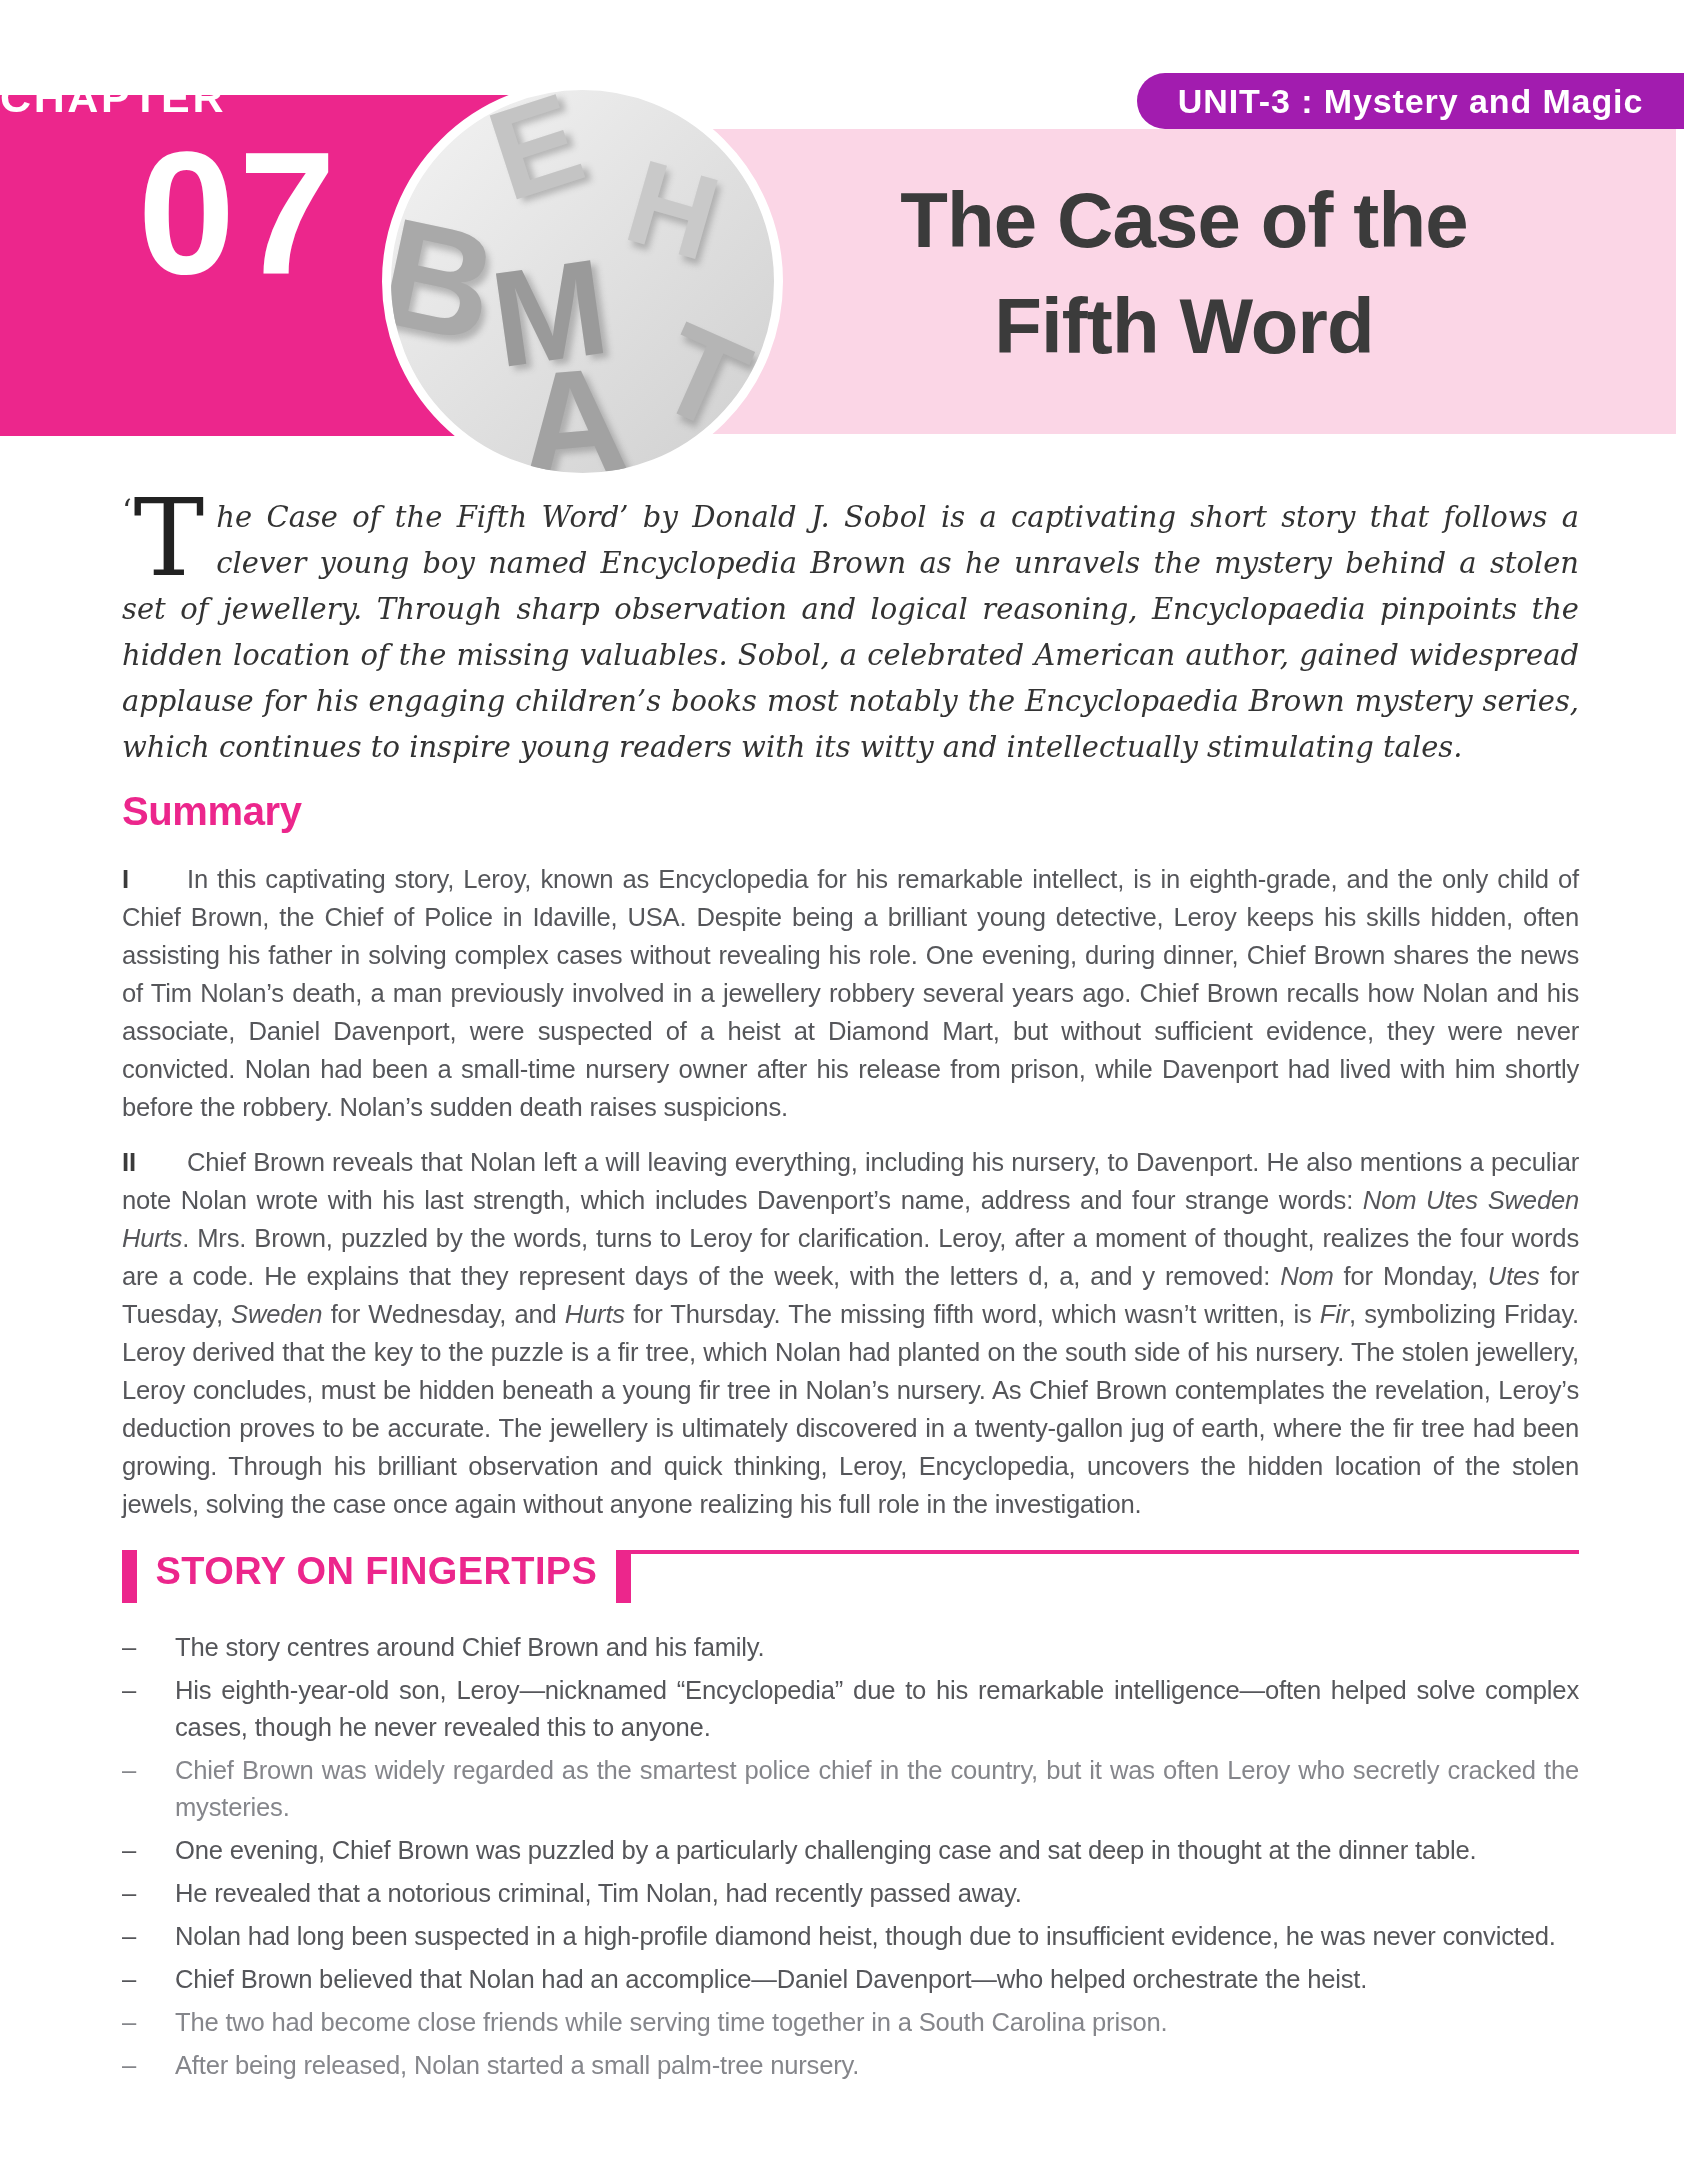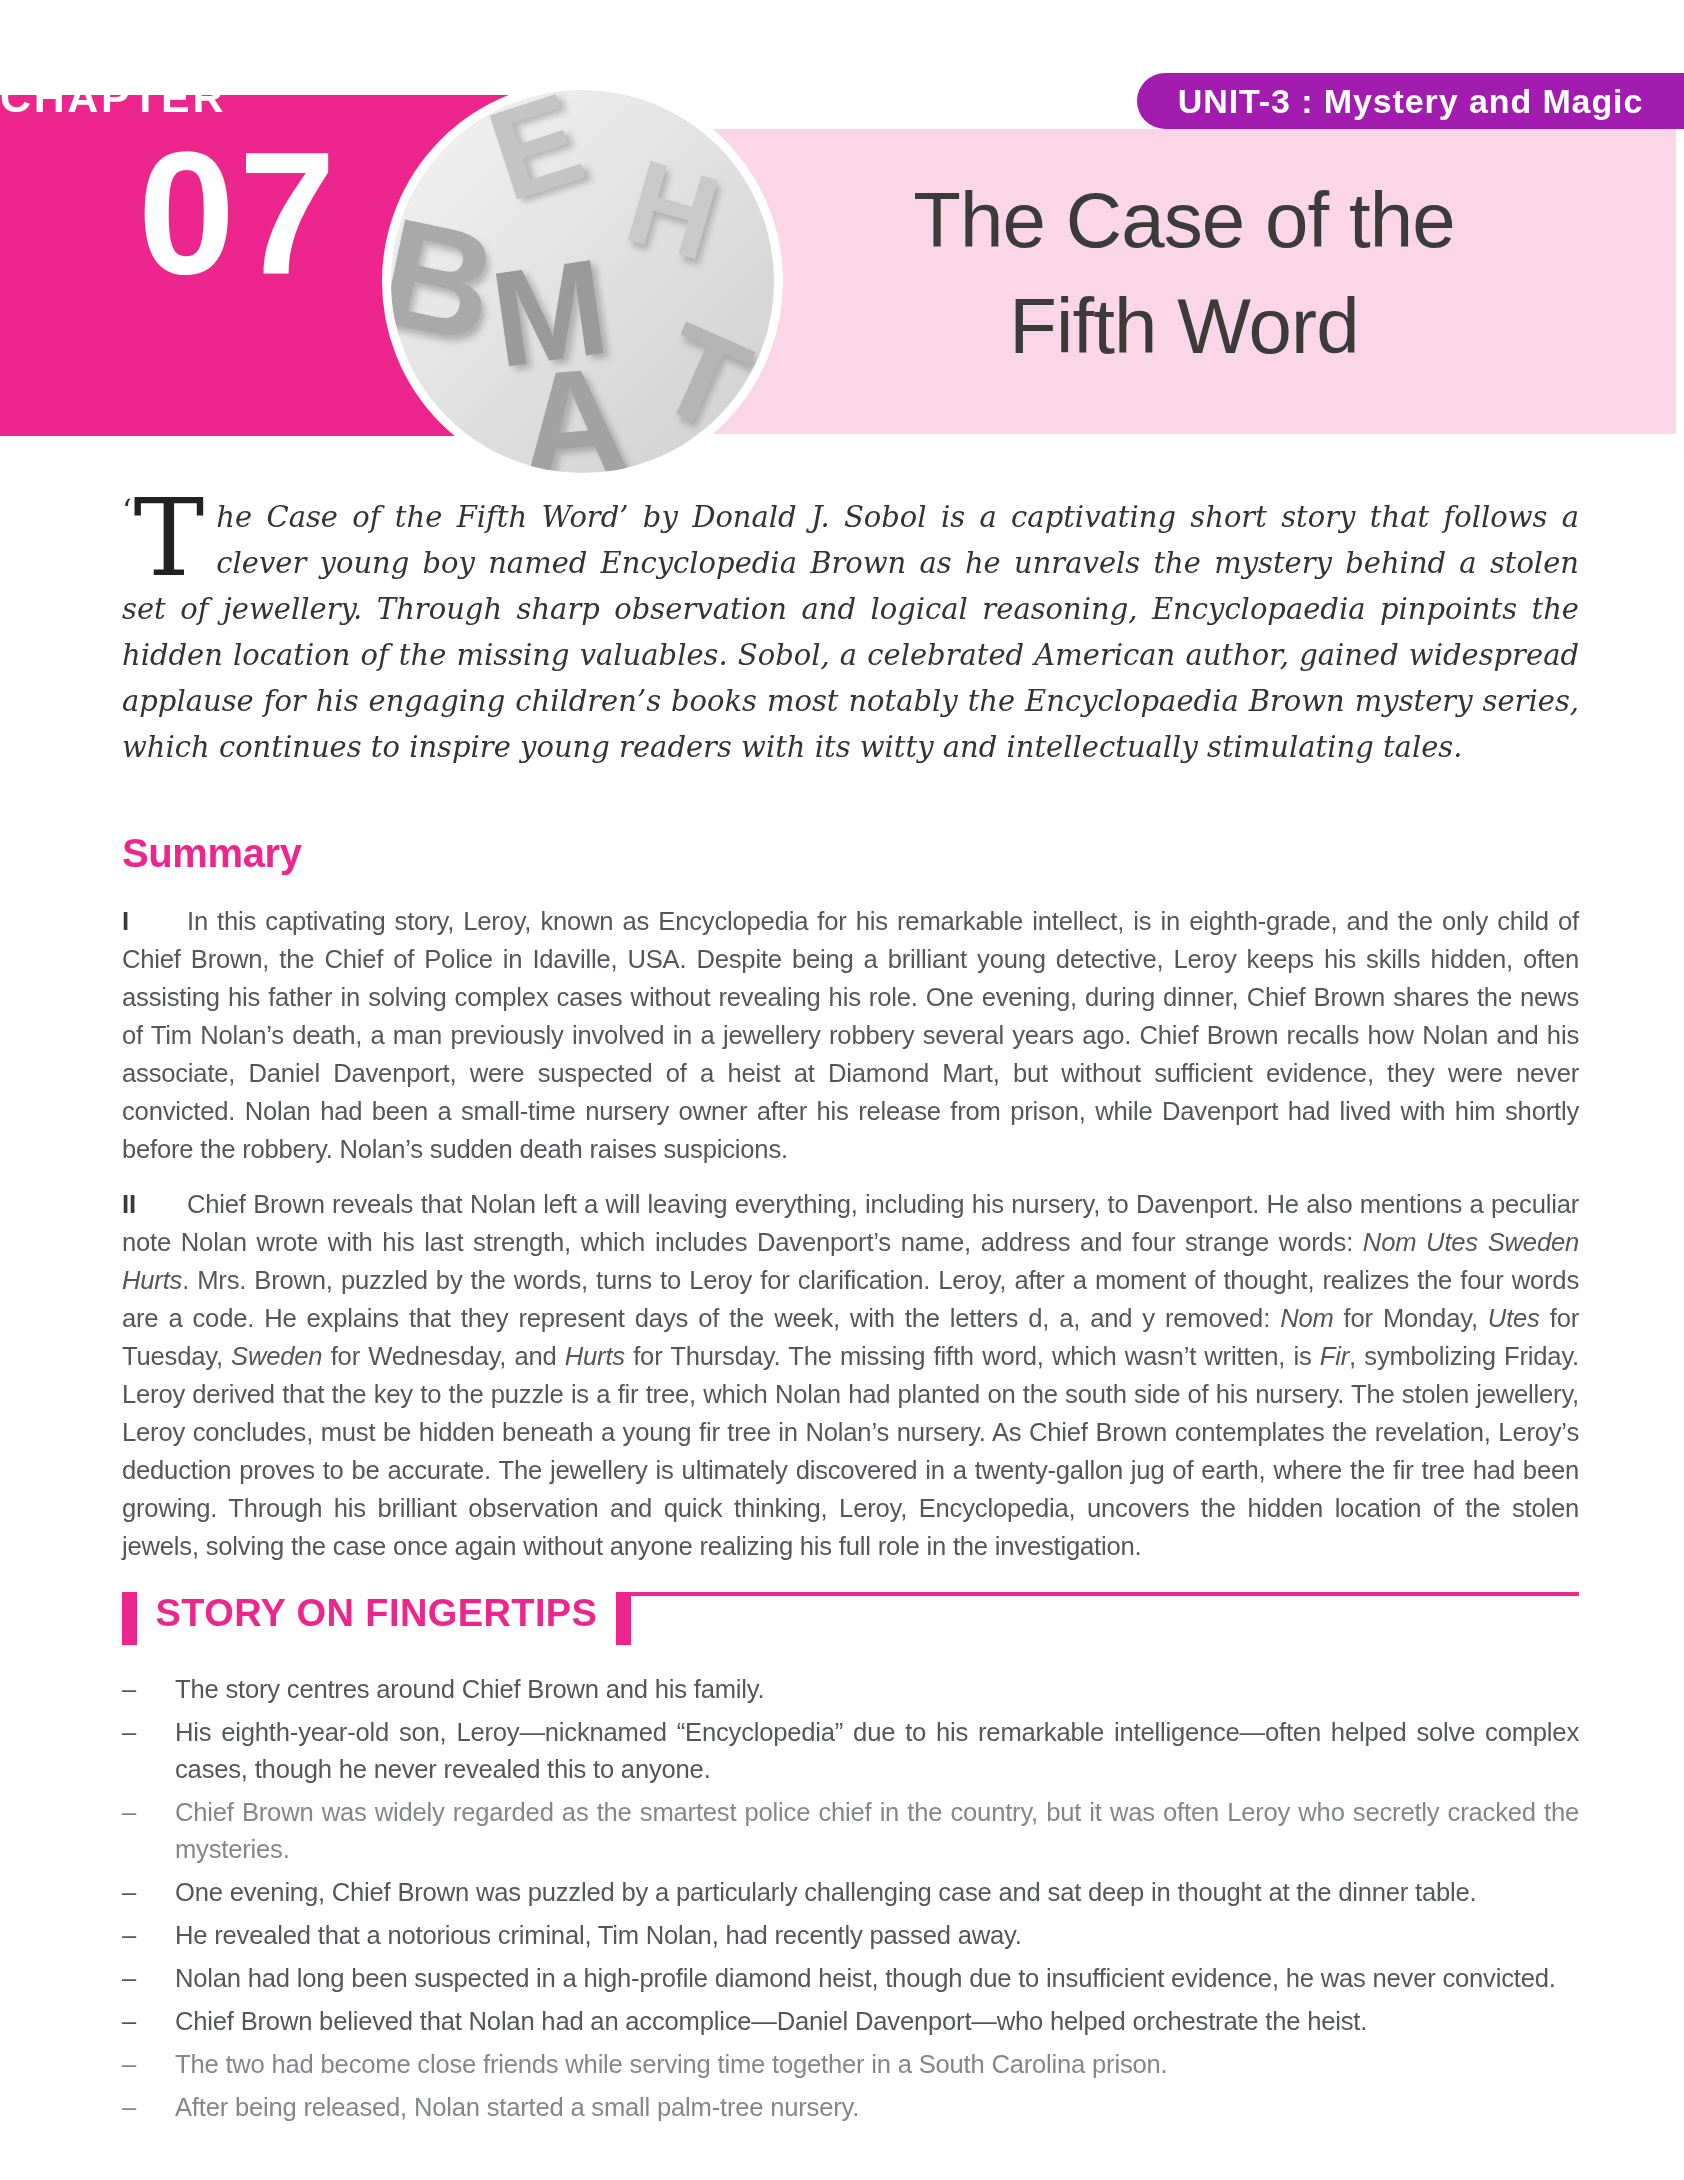--- a/index.html
+++ b/index.html
@@ -11,21 +11,21 @@
   .unit-badge{position:absolute;left:1137px;top:73px;right:0;height:56px;border-radius:28px 0 0 28px;
       display:flex;align-items:center;justify-content:center;color:#fff;font-weight:bold;
       font-size:34px;letter-spacing:0.9px;}
   .chapter-block{position:absolute;left:0;top:95px;width:511px;height:341px;}
   .chapter-label{position:absolute;left:0;top:73px;width:477px;color:#fff;
       font-size:43px;font-weight:bold;letter-spacing:2.6px;}
   .chapter-number{position:absolute;left:0;top:112px;width:477px;text-align:center;color:#fff;
       font-size:175px;font-weight:bold;letter-spacing:3.4px;}
   .title-banner{position:absolute;left:511px;top:129px;right:7.7px;height:305px;}
   .chapter-title{position:absolute;left:809px;top:167px;width:750px;text-align:center;
-      font-size:78px;line-height:106px;font-weight:normal;color:#3b3b3b;letter-spacing:-0.9px;}
+      font-size:78px;line-height:106px;font-weight:bold;color:#3b3b3b;letter-spacing:-0.9px;}
   .photo-circle{position:absolute;left:382px;top:81px;width:383px;height:383px;border-radius:50%;
       border:9.4px solid #ffffff;overflow:hidden;
       background:linear-gradient(135deg,#f4f4f4 0%,#e3e3e3 45%,#cfcfcf 100%);}
   .photo-circle span{position:absolute;font-weight:bold;font-family:"Liberation Sans",sans-serif;
       text-shadow:5.1px 5.1px 6.8px rgba(120,120,120,.45);}
   .photo-circle span:nth-child(1){left:102px;top:-17px;font-size:128px;color:#c4c4c4;transform:rotate(-18deg);}
   .photo-circle span:nth-child(2){left:-8.5px;top:102px;font-size:153px;color:#a9a9a9;transform:rotate(12deg);}
   .photo-circle span:nth-child(3){left:102px;top:145px;font-size:136px;color:#9a9a9a;transform:rotate(-8deg);}
   .photo-circle span:nth-child(4){left:239px;top:51px;font-size:119px;color:#c9c9c9;transform:rotate(16deg);}
   .photo-circle span:nth-child(5){left:128px;top:247px;font-size:149px;color:#a2a2a2;transform:rotate(-5deg);}
@@ -33,21 +33,21 @@
 
   
   .content{position:relative;margin:0 105px 0 122px;width:1457px;}
 
   .intro{margin:58px 0 0 0;font-family:"DejaVu Serif",serif;font-style:italic;
       font-size:29px;line-height:46px;color:#333333;text-align:justify;}
   .dropwrap{float:left;margin:1.7px 12px 0 0;height:89px;display:flex;align-items:flex-start;font-style:normal;}
   .dropwrap .q{font-size:31px;line-height:31px;margin-right:1.7px;}
   .dropwrap .dc{font-size:106px;line-height:85px;font-family:"DejaVu Serif",serif;color:#222;}
 
-  .summary-h{margin:62px 0 0 0;font-size:40px;line-height:43px;font-weight:bold;letter-spacing:-0.4px;}
+  .summary-h{margin:20px 0 0 0;font-size:40px;line-height:43px;font-weight:bold;letter-spacing:-0.4px;}
 
   .body-p{margin:27px 0 0 0;font-size:25.6px;line-height:38px;color:#55565a;text-align:justify;
       letter-spacing:-0.2px;}
   .body-p + .body-p{margin-top:17px;}
   .body-p .marker{display:inline-block;width:65px;font-weight:bold;color:#3b3b3b;}
 
   .fingertips-h{margin-top:27px;display:flex;align-items:flex-start;height:55px;}
   .fingertips-h .bar{width:14.5px;height:53px;flex:none;}
   .fh-text{font-size:38px;font-weight:bold;letter-spacing:0.4px;margin:0 19px;white-space:nowrap;}
   .fh-line{flex:1;height:4.3px;}

